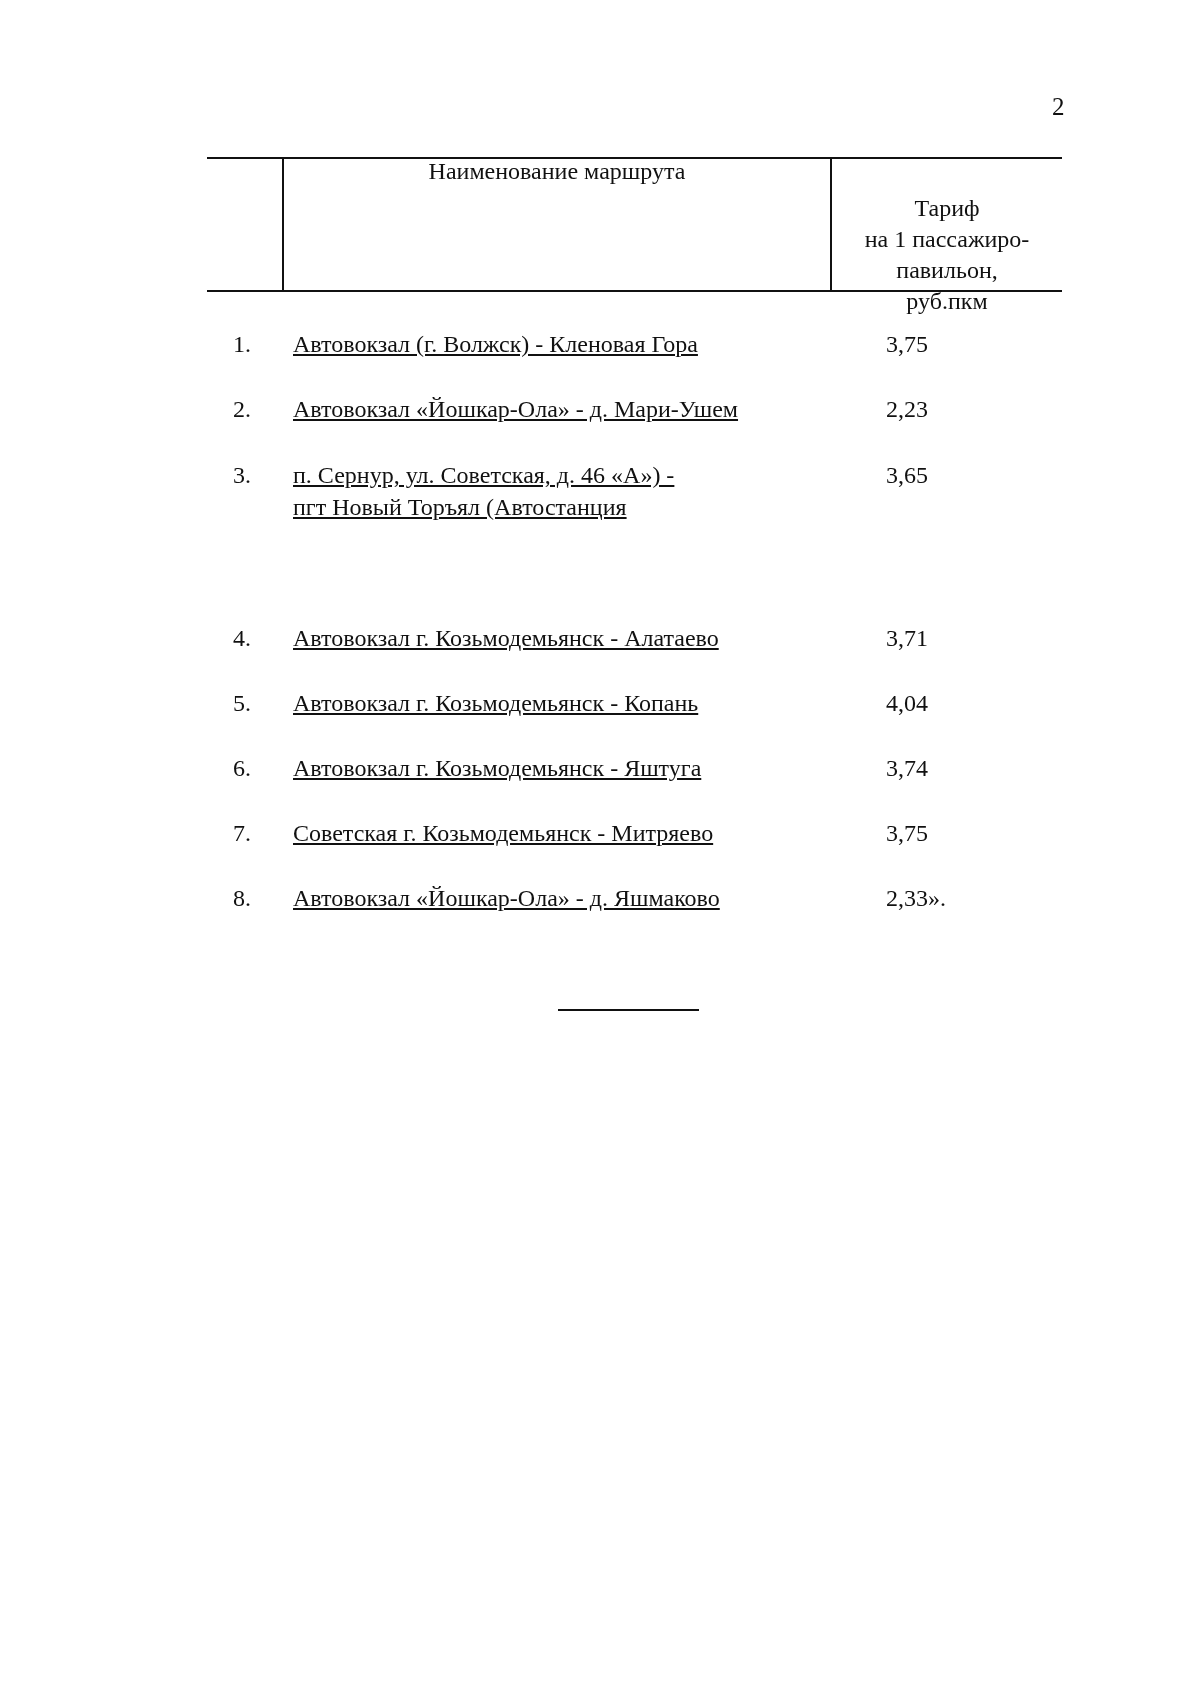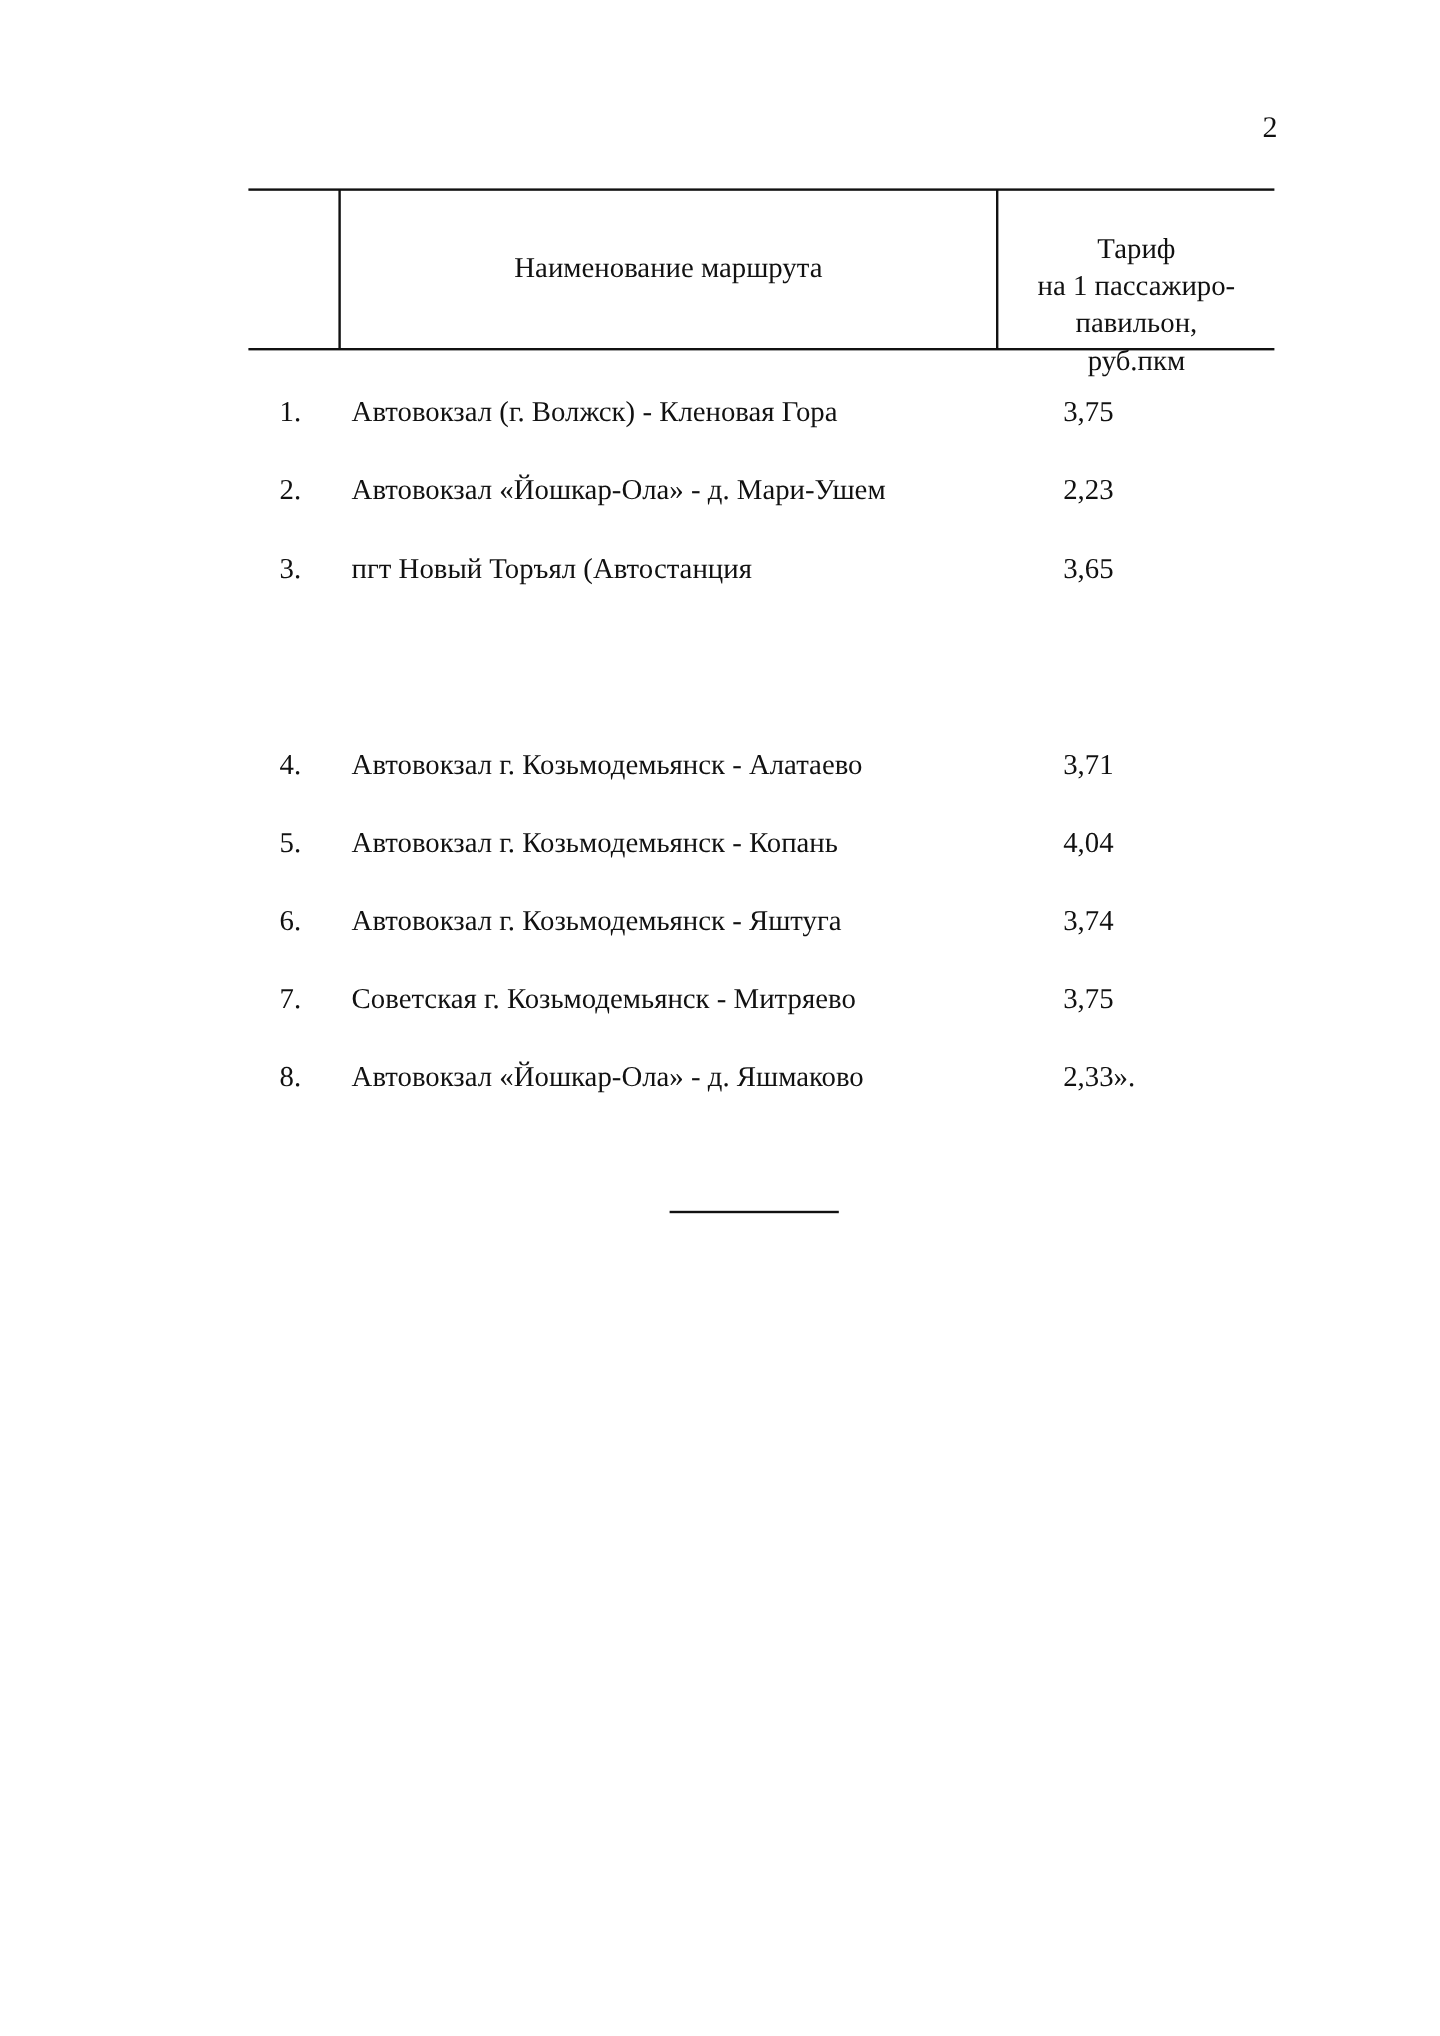--- a/index.html
+++ b/index.html
@@ -9,34 +9,34 @@
     color: #111111;
   }
   .page-num {
     position: absolute; left: 1052px; top: 92px;
     font-size: 25px; line-height: 30px;
   }
   .hline { position: absolute; height: 2px; background: #111; }
   .vline { position: absolute; width: 2px; background: #111; }
   .hdr-name {
     position: absolute; left: 284px; width: 546px; top: 158px; height: 133px;
-    display: flex; align-items: center; justify-content: center;
+    display: flex; align-items: flex-start; justify-content: center;
     font-size: 24px;
   }
   .hdr-tariff {
     position: absolute; left: 832px; width: 230px; top: 156px; height: 135px;
     display: flex; flex-direction: column; align-items: center; justify-content: center;
     font-size: 24px; line-height: 31px; text-align: center; margin-top: 31px;
   }
   .row {
     position: absolute; left: 0; width: 1200px; font-size: 24px; line-height: 32px;
   }
   .row .num { position: absolute; left: 233px; }
   .row .name { position: absolute; left: 293px; width: 540px; }
-  .row .name div { white-space: nowrap; }
+  .row .name div { white-space: nowrap; text-decoration: underline; }
   .row .val { position: absolute; left: 886px; }
   .sep { position: absolute; left: 558px; top: 1009px; width: 141px; height: 2px; background: #111; }
 </style>
 </head>
 <body>
 
 <div class="page-num">2</div>
 
 <div class="hline" style="left:207px; top:157px; width:855px;"></div>
 <div class="hline" style="left:207px; top:290px; width:855px;"></div>
@@ -65,20 +65,21 @@
   <span class="num">2.</span>
   <div class="name">
       <div>Автовокзал «Йошкар-Ола» - д. Мари-Ушем</div>
     </div>
   <span class="val">2,23</span>
 </div>
 
 <div class="row" style="top:459px;">
   <span class="num">3.</span>
   <div class="name">
+    <div>п. Сернур, ул. Советская, д. 46 «А») -</div>
     <div>пгт Новый Торъял (Автостанция</div>
   </div>
   <span class="val">3,65</span>
 </div>
 
 <div class="row" style="top:622px;">
   <span class="num">4.</span>
   <div class="name">
       <div>Автовокзал г. Козьмодемьянск - Алатаево</div>
     </div>

